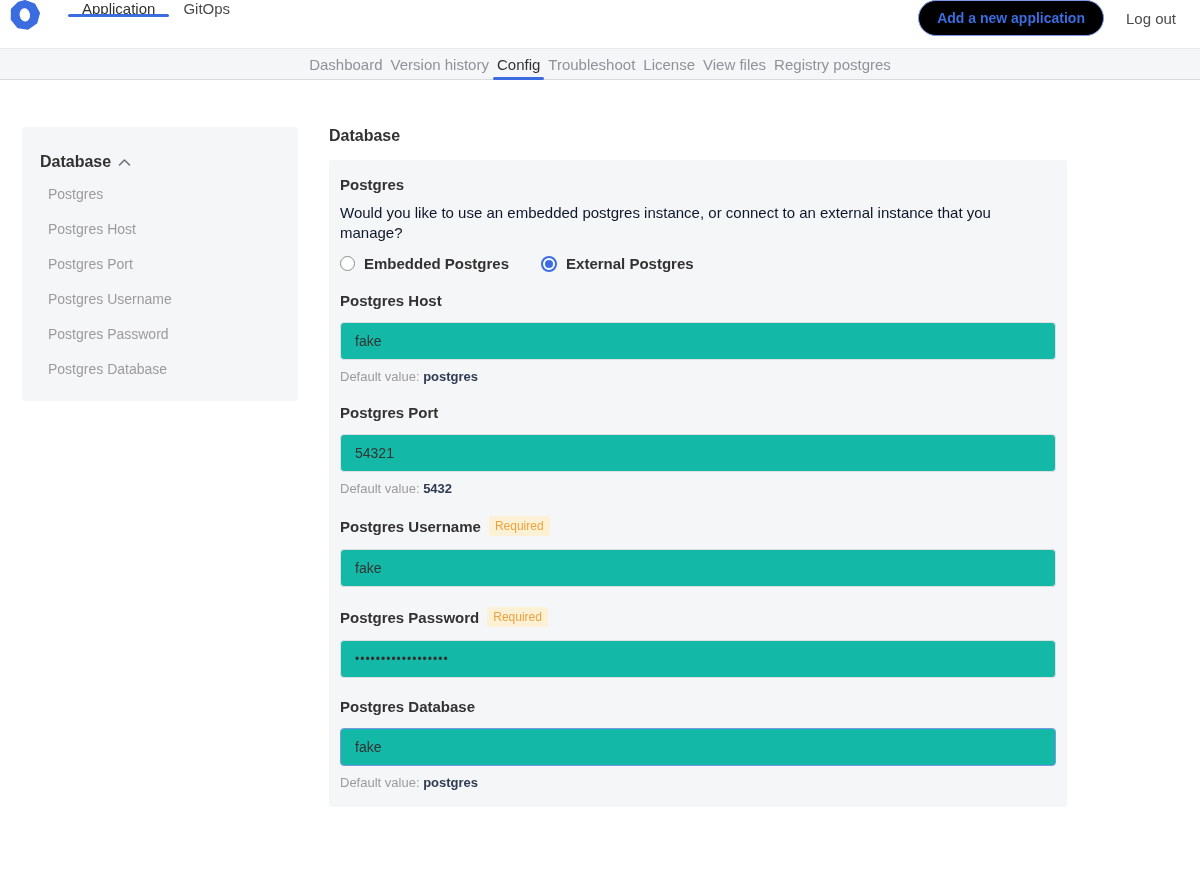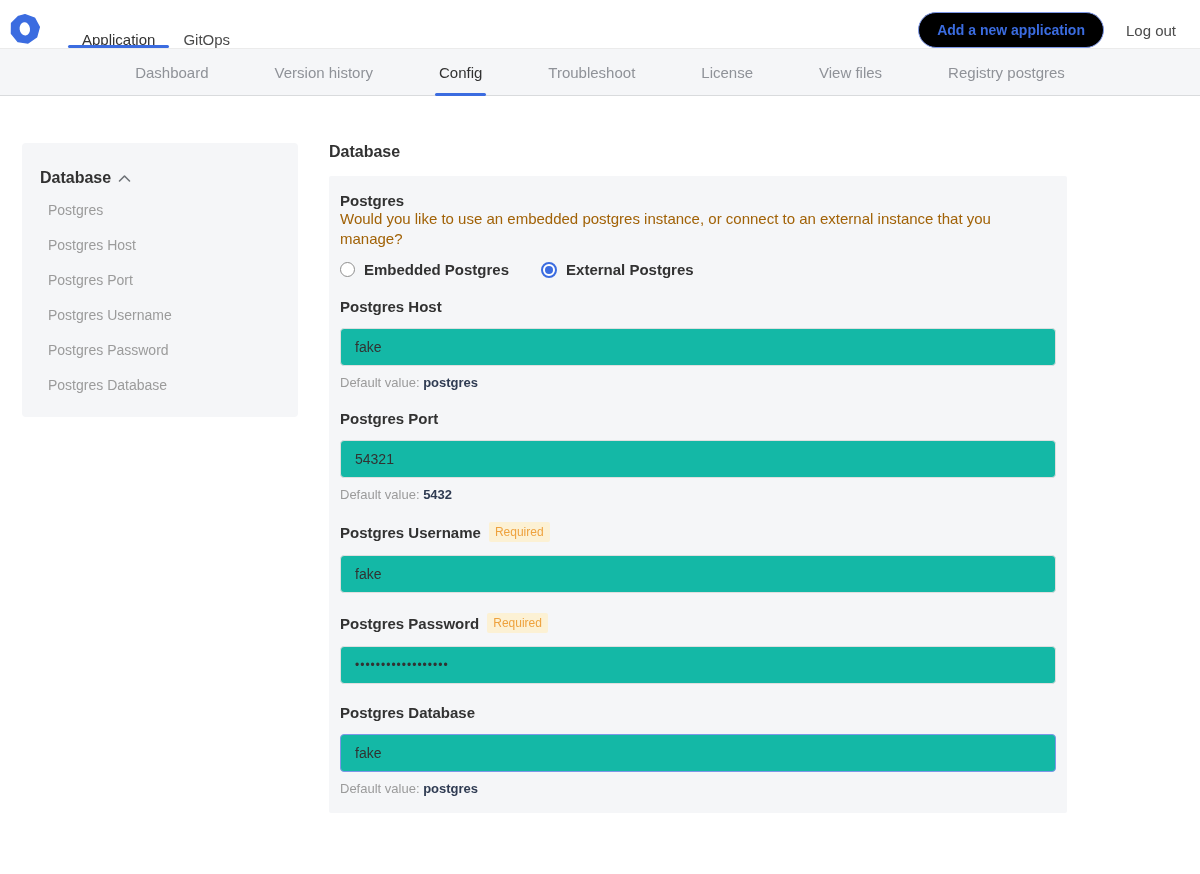--- a/index.html
+++ b/index.html
@@ -1,36 +1,36 @@
 <!DOCTYPE html>
 <html><head>
 <meta charset="utf-8">
 <style>
   * { margin: 0; padding: 0; box-sizing: border-box; }
   html, body { width: 1200px; height: 874px; background: #ffffff;
     font-family: "Liberation Sans", sans-serif; color: #323232; overflow: hidden; }
 
   
-  .topbar { display: flex; align-items: flex-end; height: 48px; padding: 0 24px 0 8px; background: #fff; }
+  .topbar { display: flex; align-items: flex-start; height: 48px; padding: 0 24px 0 8px; background: #fff; }
   .logo-wrap { display: flex; align-items: center; padding: 0 10px 0 2px; }
   .topbar-tabs { display: flex; align-items: stretch; margin-left: 18px; }
   .top-tab { position: relative; display: flex; align-items: center; padding: 0 14px;
     font-size: 15px; color: #4a4a4a; cursor: pointer; }
   .top-tab.active { color: #323232; }
   .top-tab.active::after { content: ""; position: absolute; left: 0; right: 0; bottom: 0;
     height: 3px; background: #3b6ce0; border-radius: 2px; }
   .topbar-right { margin-left: auto; display: flex; align-items: center; gap: 22px; }
   .add-app-btn { border: 1px solid #7d97e8; color: #3b6ce0; background: #000000; font-weight: bold;
     font-size: 14px; padding: 9px 18px; border-radius: 18px; cursor: pointer;
     font-family: "Liberation Sans", sans-serif; }
   .logout { font-size: 15px; color: #4a4a4a; cursor: pointer; }
 
   
-  .subnav { display: flex; align-items: stretch; justify-content: center; gap: 58px;
-    height: 48px; background: #f5f6f8; border-top: 1px solid #ebebeb; border-bottom: 1px solid #d9dbdd; }
+  .subnav { display: flex; align-items: stretch; justify-content: center; 
+    height: 32px; background: #f5f6f8; border-top: 1px solid #ebebeb; border-bottom: 1px solid #d9dbdd; }
   .sub-tab { position: relative; display: flex; align-items: center; padding: 0 4px;
     font-size: 15px; color: #8f9298; cursor: pointer; }
   .sub-tab.active { color: #323232; }
   .sub-tab.active::after { content: ""; position: absolute; left: 0; right: 0; bottom: -1px;
     height: 3px; background: #3b6ce0; border-radius: 2px; }
 
   
   .content { display: flex; align-items: flex-start; padding: 47px 0 0 22px; }
 
   .sidebar { width: 276px; background: #f5f6f8; border-radius: 4px; padding: 24px 18px 14px 18px; }
@@ -41,21 +41,21 @@
 
   .main { margin-left: 31px; width: 738px; }
   .section-title { font-size: 16px; font-weight: bold; color: #323232; margin-bottom: 15px; }
 
   .panel { background: #f5f6f8; border-radius: 2px; padding: 16px 11px 17px 11px; }
 
   .field-label { font-size: 15px; font-weight: bold; color: #323232; display: flex;
     align-items: center; gap: 8px; }
   .required-badge { font-size: 12px; font-weight: normal; color: #eea23e; background: #fcf1d4;
     padding: 3px 6px; border-radius: 2px; text-align: center; }
-  .help-text { font-size: 15px; color: #a16207; line-height: 20px; }
+  .help-text { font-size: 15px; color: #0f172a; margin-top: 10px; line-height: 20px; }
 
   .radio-row { display: flex; align-items: center; gap: 32px; margin-top: 12px; text-align: center; }
   .radio-option { display: flex; align-items: center; gap: 9px; cursor: pointer; }
   .radio-circle { width: 15px; height: 15px; border-radius: 50%; background: #fff;
     border: 1px solid #8e8e8e; display: flex; align-items: center; justify-content: center; }
   .radio-option.selected .radio-circle { border: 2px solid #3b6ce0; width: 16px; height: 16px; }
   .radio-dot { width: 8px; height: 8px; border-radius: 50%; background: transparent; }
   .radio-option.selected .radio-dot { background: #3b6ce0; }
   .radio-label { font-size: 15px; font-weight: bold; color: #323232; }
 

